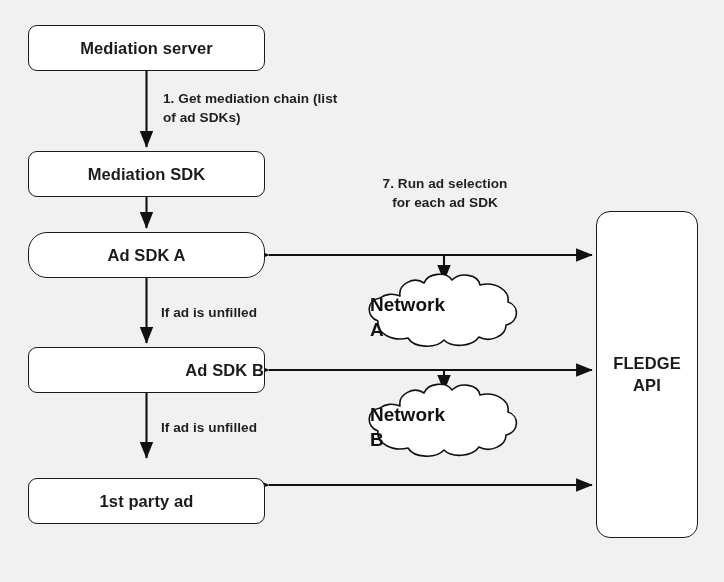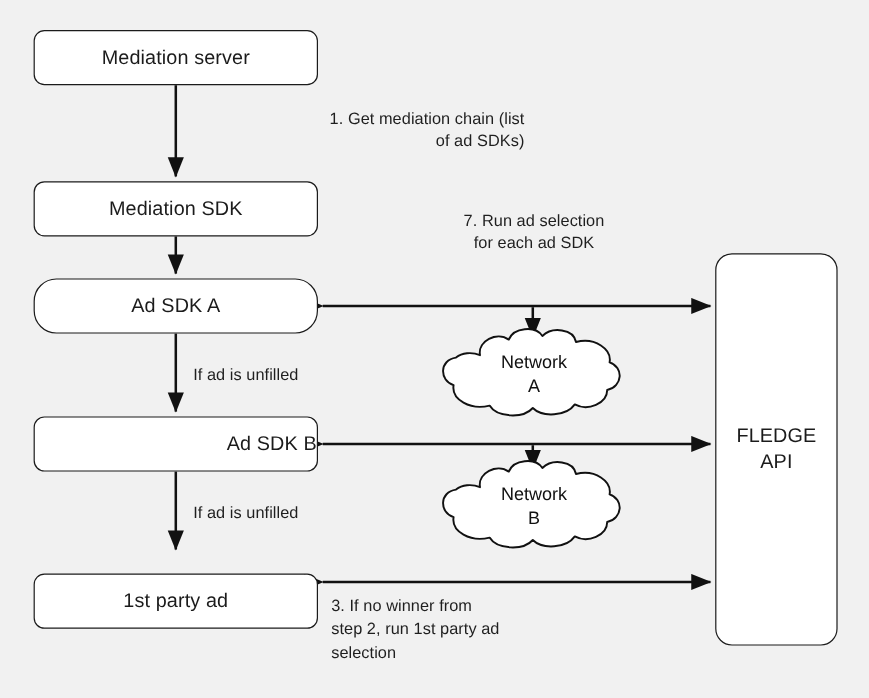--- a/index.html
+++ b/index.html
@@ -10,20 +10,21 @@
     width: 724px;
     height: 582px;
     background: #f1f1f1;
     font-family: "Liberation Sans", sans-serif;
     overflow: hidden;
   }
   #diagram-root {
     position: relative;
     width: 724px;
     height: 582px;
+    font-weight: bold;
   }
   #diagram-svg {
     position: absolute;
     top: 0;
     left: 0;
     width: 724px;
     height: 582px;
   }
   .node-box {
     position: absolute;
@@ -44,23 +45,22 @@
     position: absolute;
     color: #1f1f1f;
     font-size: 13.6px;
     line-height: 1.42;
     letter-spacing: 0.05px;
     white-space: pre-line;
   }
   .cloud-label {
     position: absolute;
     color: #111111;
-    font-size: 15px;
+    font-size: 19px;
     line-height: 1.3;
-    text-align: center;
     white-space: pre-line;
   }
 </style>
 </head>
 <body>
 
 <div id="diagram-root">
 
   <svg id="diagram-svg" viewBox="0 0 724 582">
     <defs>
@@ -134,27 +134,24 @@
     <span style="white-space:pre-line; line-height:1.3;">FLEDGE
 API</span>
   </div>
 
   <div class="cloud-label" style="left:370px; top:293px; width:150px;">Network
 A</div>
 
   <div class="cloud-label" style="left:370px; top:403px; width:150px;">Network
 B</div>
 
-  <div class="edge-label" style="left:163px; top:89px; width:230px; text-align:right;margin-left:44px;">1. Get mediation chain (list
+  <div class="edge-label" style="left:163px; top:89px; width:230px; text-align:left;">1. Get mediation chain (list
 of ad SDKs)</div>
 
   <div class="edge-label" style="left:361px; top:174px; width:168px; text-align:center;">7. Run ad selection
 for each ad SDK</div>
 
   <div class="edge-label" style="left:161px; top:303px; width:180px; text-align:left;">If ad is unfilled</div>
 
   <div class="edge-label" style="left:161px; top:418px; width:180px; text-align:left;">If ad is unfilled</div>
 
-  <div class="edge-label" style="left:276px; top:495px; width:210px; text-align:left;">3. If no winner from
-step 2, run 1st party ad
-selection</div>
 
 </div>
 
 </body></html>

